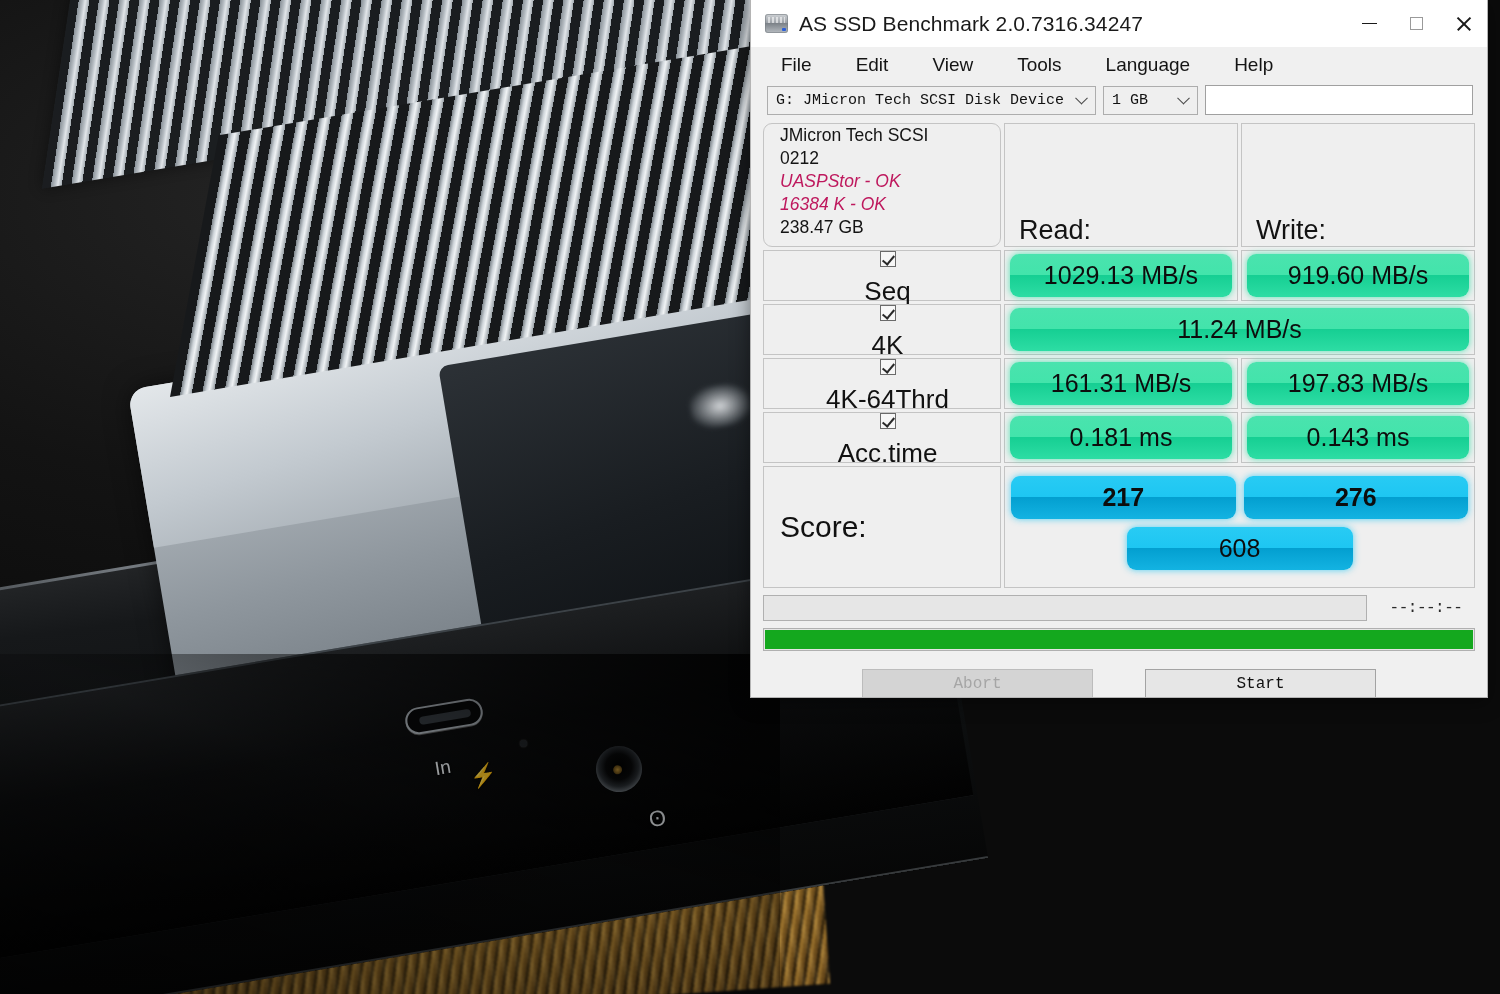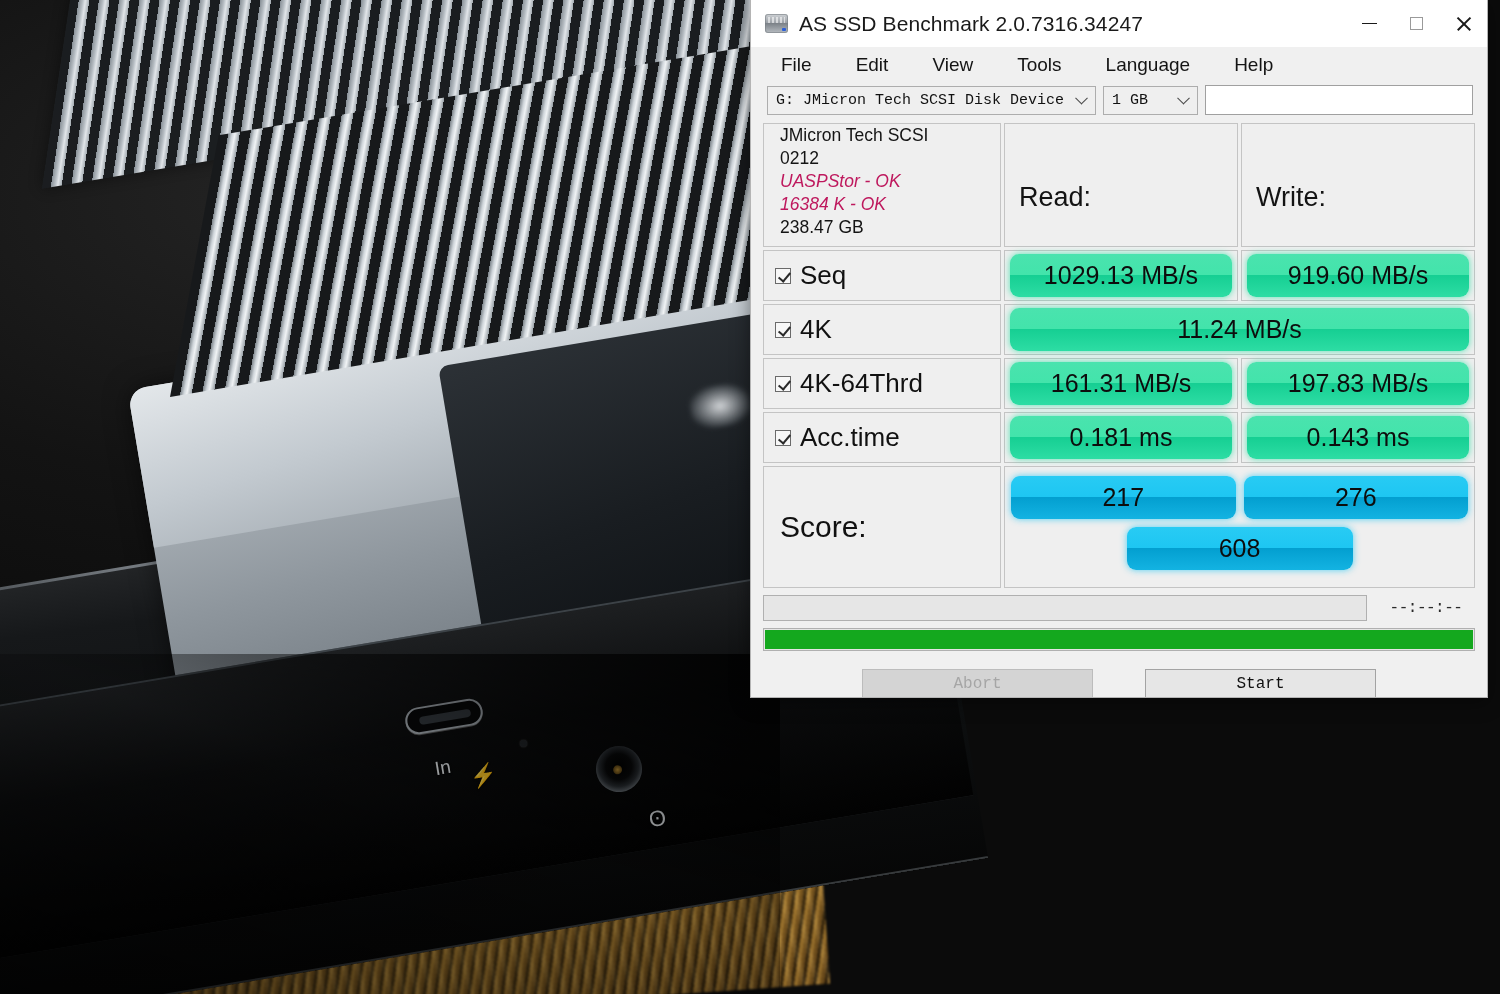--- a/index.html
+++ b/index.html
@@ -327,31 +327,33 @@
   .cell.label-col { width: 238px; flex: none; }
   .cell.val-col   { flex: 1; }
 
   
   .row-info .label-col {
     flex-direction: column;
     align-items: flex-start;
     justify-content: center;
     padding: 7px 0 14px 16px;
     height: 124px;
+    border-radius: 9px;
   }
   .info-line { font-size: 17.5px; color: #141414; line-height: 1.31; white-space: nowrap; }
   .info-line.ok { color: #be185d; font-style: italic; }
-  .row-info .val-col { padding: 24px 0 0 14px; align-items: center; height: 124px; }
+  .row-info .val-col { padding: 24px 0 0 14px; align-items: flex-end; height: 124px; }
   .head-text { font-size: 27px; color: #131313; }
 
   
   .row-test .label-col {
     height: 51px;
     padding-left: 11px;
     gap: 9px;
+    flex-direction: column;
   }
   .chk {
     width: 16px; height: 16px;
     border: 1px solid #6a6a6a;
     background: #f7f7f7;
     position: relative;
     flex: none;
   }
   .chk::after {
     content: "";
@@ -391,21 +393,21 @@
     flex: 1;
     height: 122px;
     border: 1px solid #c4c4c4;
     background: #efefef;
     display: flex;
     flex-direction: column;
     align-items: center;
     padding-top: 9px;
     gap: 8px;
   }
-  .score-top { display: flex; gap: 8px; width: 100%; padding: 0 6px; }
+  .score-top { display: flex; gap: 8px; width: 100%; padding: 0 6px; font-weight: bold; }
   .score-top .pill { width: 50%; }
   .score-total { width: 226px; }
 
   
   .bottom { padding: 7px 12px 0 12px; flex: none; }
   .status-row { display: flex; align-items: center; gap: 10px; }
   .status-box {
     flex: 1;
     height: 26px;
     background: #e6e6e6;

